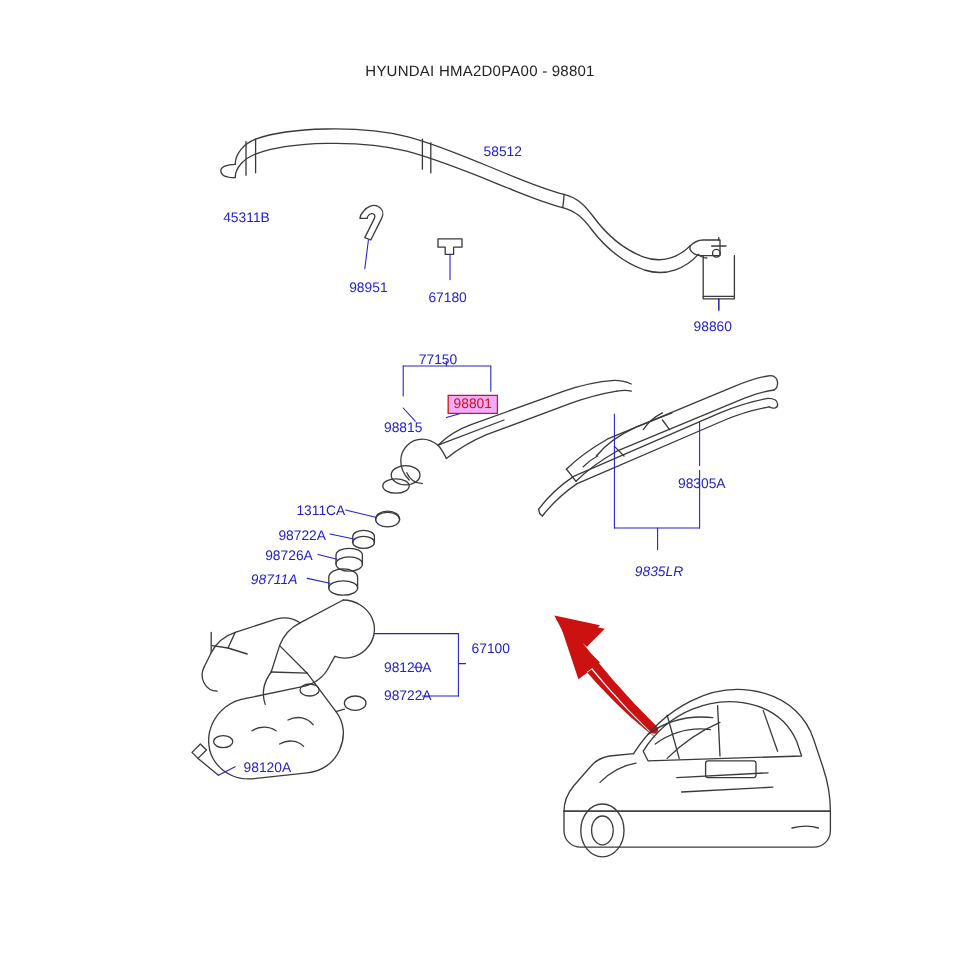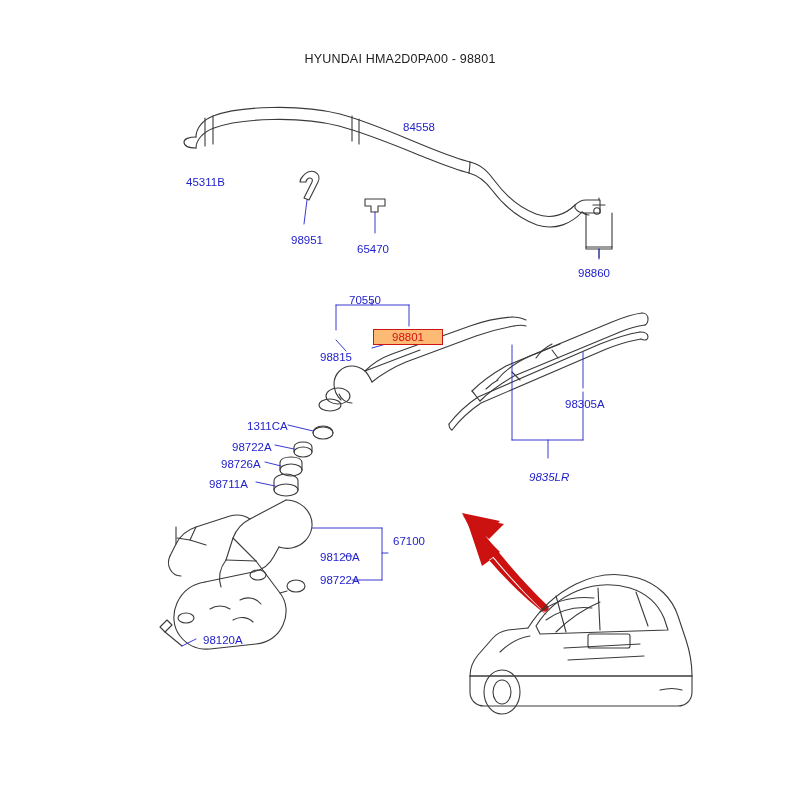--- a/index.html
+++ b/index.html
@@ -39,23 +39,23 @@
   }
   .lbl {
     position: absolute;
     font-size: 11.5px;
     color: #2222cc;
     white-space: nowrap;
     font-family: "Liberation Sans", sans-serif;
   }
   .lbl.hl {
     color: #d01414;
-    background: #fdba74;
+    background: #f0abfc;
     border: 1px solid #d01414;
-    padding: 1px 18px;
+    padding: 1px 4px;
   }
 </style>
 </head>
 <body>
 
 <div id="stage">
 
   <div id="title">HYUNDAI HMA2D0PA00 - 98801</div>
 
   <svg class="diagram" viewBox="0 0 800 800">
@@ -235,32 +235,32 @@
         <ellipse cx="502" cy="692" rx="18" ry="22"></ellipse>
         <ellipse cx="502" cy="692" rx="9" ry="12"></ellipse>
         <path d="M660,690 C668,688 676,688 682,690"></path>
         <path d="M540,612 C556,600 574,596 594,598"></path>
         <path d="M546,620 C560,610 576,606 592,608"></path>
         <path d="M556,632 C570,618 586,608 600,602"></path>
       </g>
     </g>
   </svg>
 
-  <div class="lbl" style="left:403px; top:121px;">84558</div>
+  <div class="lbl" style="left:403px; top:121px;">58512</div>
   <div class="lbl" style="left:186px; top:176px;">45311B</div>
   <div class="lbl" style="left:291px; top:234px;">98951</div>
-  <div class="lbl" style="left:357px; top:243px;">65470</div>
+  <div class="lbl" style="left:357px; top:243px;">67180</div>
   <div class="lbl" style="left:578px; top:267px;">98860</div>
-  <div class="lbl" style="left:349px; top:294px;">70550</div>
+  <div class="lbl" style="left:349px; top:294px;">77150</div>
   <div class="lbl hl" style="left:373px; top:329px;">98801</div>
   <div class="lbl" style="left:320px; top:351px;">98815</div>
   <div class="lbl" style="left:565px; top:398px;">98305A</div>
   <div class="lbl" style="left:529px; top:471px;font-style:italic;">9835LR</div>
   <div class="lbl" style="left:247px; top:420px;">1311CA</div>
   <div class="lbl" style="left:232px; top:441px;">98722A</div>
   <div class="lbl" style="left:221px; top:458px;">98726A</div>
-  <div class="lbl" style="left:209px; top:478px;">98711A</div>
+  <div class="lbl" style="left:209px; top:478px;font-style:italic;">98711A</div>
   <div class="lbl" style="left:393px; top:535px;">67100</div>
   <div class="lbl" style="left:320px; top:551px;">98120A</div>
   <div class="lbl" style="left:320px; top:574px;">98722A</div>
   <div class="lbl" style="left:203px; top:634px;">98120A</div>
 
 </div>
 
 </body></html>

